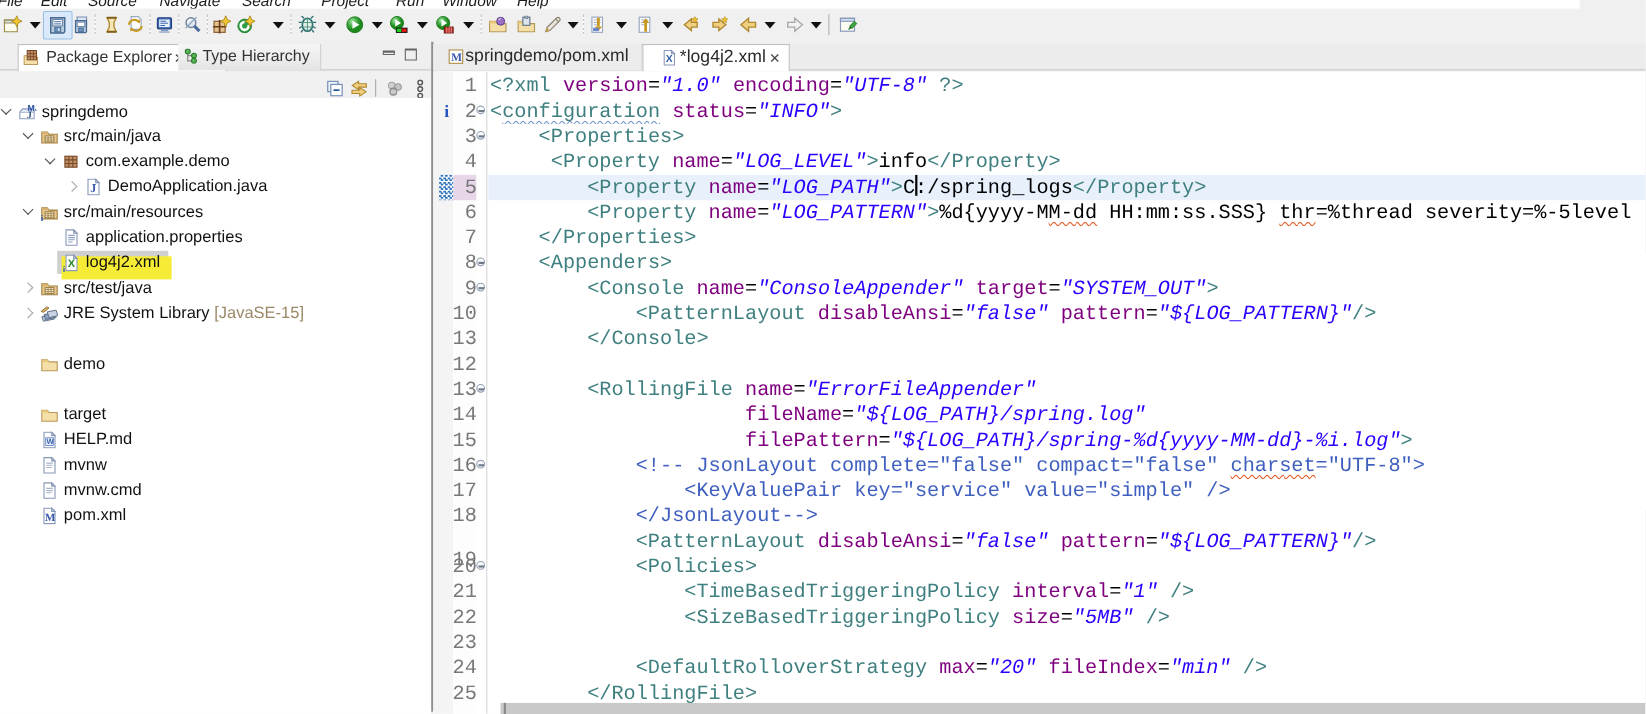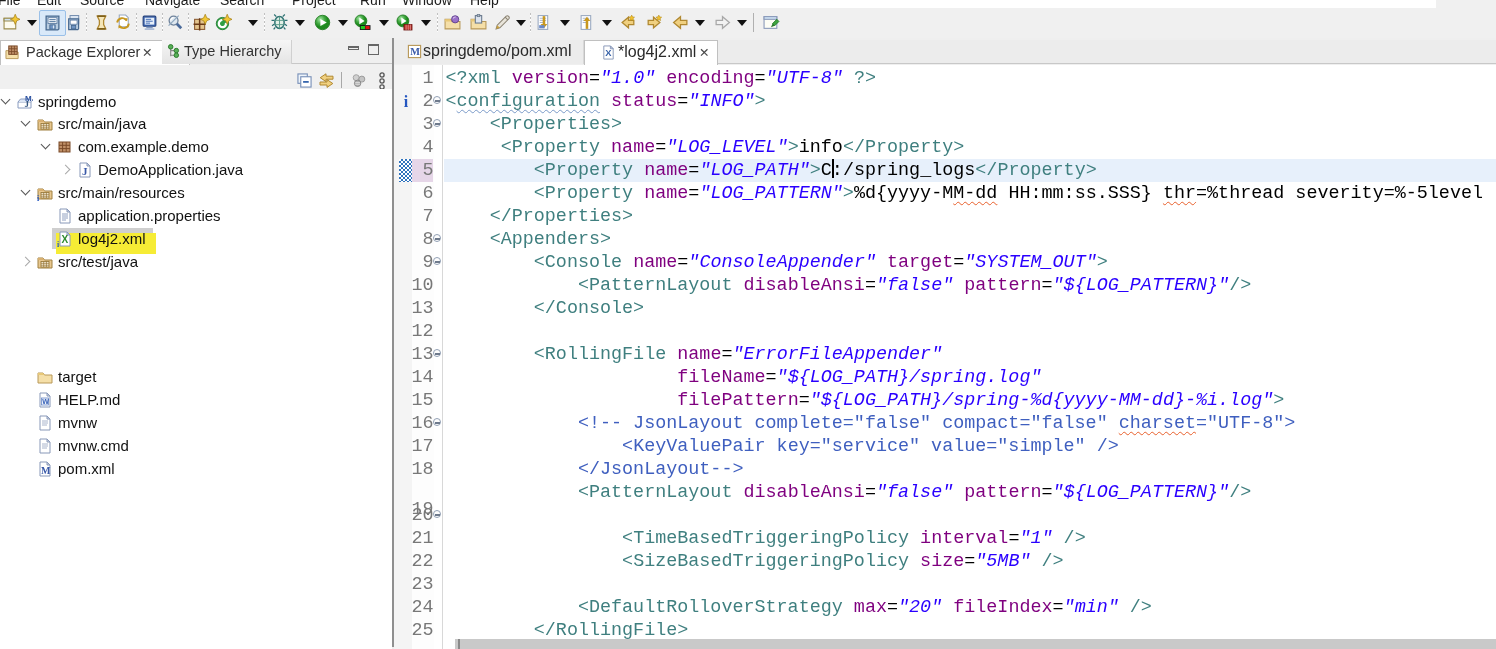--- a/index.html
+++ b/index.html
@@ -1,18 +1,18 @@
 <!DOCTYPE html>
 <html><head><meta charset="utf-8"><style>
 * { margin:0; padding:0; box-sizing:border-box; }
 body { width:1496px; height:649px; overflow:hidden; position:relative;
   font-family:"Liberation Sans",sans-serif; background:#f0f0f0; }
 .ic { position:absolute; }
 #menubar { position:absolute; left:0; top:0; width:1436px; height:8px; background:#ffffff; overflow:hidden;
-  font-size:14px; color:#1c1c1c; }
+  font-size:14px; color:#1c1c1c;font-style:italic; }
 #toolbar { position:absolute; left:0; top:8px; width:1496px; height:30px; background:#f0f0f0; }
 .darr { position:absolute; width:0; height:0; border-left:5.5px solid transparent; border-right:5.5px solid transparent; border-top:6px solid #111111; }
 .tsep { position:absolute; top:5px; width:1px; height:19px; background-image:repeating-linear-gradient(#c0c0c0 0 2px, #ffffff 2px 4px); }
 .hlbox { position:absolute; left:39px; top:2px; width:27px; height:26px; background:#d9e9f9; border:1px solid #9ac0e8; border-radius:2px; }
 #main { position:absolute; left:0; top:38px; width:1496px; height:611px; background:#efefef; }
 #leftview { position:absolute; left:0; top:2px; width:392px; height:609px; }
 #editor { position:absolute; left:394px; top:2px; width:1102px; height:609px; }
 #sash { position:absolute; left:392px; top:0px; width:2px; height:609px; background:#8f8f8f; }
 .tabbar { position:absolute; left:0; top:0; width:100%; height:24px; background:#ececec; border-bottom:1px solid #c8c8c8; }
 .tab { position:absolute; top:0; height:24px; font-size:14.5px; color:#333; }
@@ -209,21 +209,21 @@
 <svg class="ic" style="left:763px;top:6px" width="17" height="17" viewBox="0 0 16 16">
       <rect x="1" y="2.5" width="12" height="11" fill="#fdfdf5" stroke="#8898b8" stroke-width="1"></rect>
       <rect x="1" y="2.5" width="12" height="2.5" fill="#cfe2f4" stroke="#8898b8" stroke-width="1"></rect>
       <path d="M9 9 l4-4 2 2 -4 4 z" fill="#3fa43f" stroke="#1e7a1e" stroke-width="0.8"></path>
       <path d="M9 9 l-1.5 3.5 L11 11 z" fill="#2a7a2a"></path>
     </svg>
 </div>
 <div id="main">
   <div id="leftview">
     <div class="tabbar" style="background:#efefef">
-      <div class="tab active" style="left:0;width:190px">
+      <div class="tab active" style="left:16px;width:190px">
         <svg class="ic" style="left:4px;top:4px" width="15" height="15" viewBox="0 0 16 16">
             <path d="M1 6 h4 l1 1.5 H14 v7 H1 z" fill="#f5dfa8" stroke="#b89858" stroke-width="1"></path>
             <rect x="4" y="1" width="9" height="9" fill="#c09068" stroke="#7a4a28" stroke-width="1"></rect>
             <path d="M4 4 h9 M4 7 h9 M7 1 v9 M10 1 v9" stroke="#7a4a28" stroke-width="0.9"></path>
           </svg>
         <div class="tablabel" style="left:25px">Package Explorer</div>
         <div class="closex" style="left:141px">✕</div>
       </div>
       <div class="tab" style="left:162px;width:130px;background:linear-gradient(#f6f6f6,#e4e4e4);border-right:1px solid #d0d0d0">
         <svg class="ic" style="left:4px;top:4px" width="15" height="15" viewBox="0 0 16 16">
@@ -332,20 +332,38 @@
 <div class="trow" style="top:162.1px">
           <div class="arr arc" style="left:22px"></div>
           <svg class="ic" style="left:37px;top:3px" width="16" height="16" viewBox="0 0 16 16">
             <path d="M1 4 h5 l1.5 2 H15 v8 H1 z" fill="#e8c890" stroke="#a08040" stroke-width="1"></path>
             <path d="M1 4 h5 l1.5 2 H15 l-1 0 H1 z" fill="#d8b070"></path>
             <rect x="4" y="7.5" width="8" height="5.5" fill="#fdf6e3" stroke="#907030" stroke-width="0.8"></rect>
             <path d="M4 9.3 h8 M4 11.2 h8 M6.7 7.5 v5.5 M9.4 7.5 v5.5" stroke="#907030" stroke-width="0.7"></path>
           </svg>
           <div class="tlab" style="left:58px">src/test/java</div>
         </div>
+<div class="trow" style="top:185.0px">
+          <div class="arr arc" style="left:22px"></div>
+          <svg class="ic" style="left:37px;top:3px" width="16" height="16" viewBox="0 0 16 16">
+            <path d="M1 11 l10-2 1.5 4 -10 2 z" fill="#b8c4d8" stroke="#60708c" stroke-width="0.9"></path>
+            <path d="M3 9 l9-2 2 4.5 -9.5 2 z" fill="#8ca0c0" stroke="#5a6a88" stroke-width="0.9"></path>
+            <path d="M6 6.5 l8-1.5 1.5 5 -8 1.8 z" fill="#c8d2e2" stroke="#60708c" stroke-width="0.9"></path>
+            <path d="M0.5 6 l5-4 2 1 -5 4 z" fill="#d8b070" stroke="#907030" stroke-width="0.9"></path>
+          </svg>
+          <div class="tlab" style="left:58px">JRE System Library <span style="color:#9a8866">[JavaSE-15]</span></div>
+        </div>
+<div class="trow" style="top:230.9px">
+          <svg class="ic" style="left:37px;top:3px" width="16" height="16" viewBox="0 0 16 16">
+            <path d="M1 4 h5 l1.5 2 H15 v8 H1 z" fill="#f5dfa8" stroke="#b89858" stroke-width="1"></path>
+            <path d="M1 6 H15 l-2 0" fill="none"></path>
+            <path d="M1 4 h5 l1.5 2 H1 z" fill="#e8c878"></path>
+          </svg>
+          <div class="tlab" style="left:58px">demo</div>
+        </div>
 <div class="trow" style="top:276.8px">
           <svg class="ic" style="left:37px;top:3px" width="16" height="16" viewBox="0 0 16 16">
             <path d="M1 4 h5 l1.5 2 H15 v8 H1 z" fill="#f5dfa8" stroke="#b89858" stroke-width="1"></path>
             <path d="M1 6 H15 l-2 0" fill="none"></path>
             <path d="M1 4 h5 l1.5 2 H1 z" fill="#e8c878"></path>
           </svg>
           <div class="tlab" style="left:58px">target</div>
         </div>
 <div class="trow" style="top:299.7px">
           <svg class="ic" style="left:37px;top:3px" width="16" height="16" viewBox="0 0 16 16">
@@ -468,20 +486,21 @@
 <div class="ln" style="top:209px">            <span class="t">&lt;PatternLayout</span> <span class="a">disableAnsi</span>=<span class="v">"false"</span> <span class="a">pattern</span>=<span class="v">"${LOG_PATTERN}"</span><span class="t">/&gt;</span></div>
 <div class="ln" style="top:232px">        <span class="t">&lt;/Console&gt;</span></div>
 <div class="ln" style="top:255px"></div>
 <div class="ln" style="top:278px">        <span class="t">&lt;RollingFile</span> <span class="a">name</span>=<span class="v">"ErrorFileAppender"</span></div>
 <div class="ln" style="top:301px">                     <span class="a">fileName</span>=<span class="v">"${LOG_PATH}/spring.log"</span></div>
 <div class="ln" style="top:324px">                     <span class="a">filePattern</span>=<span class="v">"${LOG_PATH}/spring-%d{yyyy-MM-dd}-%i.log"</span><span class="t">&gt;</span></div>
 <div class="ln" style="top:347px">            <span class="c">&lt;!-- JsonLayout complete="false" compact="false" </span><span class="c sqr">charset</span><span class="c">="UTF-8"&gt;</span></div>
 <div class="ln" style="top:370px">                <span class="c">&lt;KeyValuePair key="service" value="simple" /&gt;</span></div>
 <div class="ln" style="top:393px">            <span class="c">&lt;/JsonLayout--&gt;</span></div>
 <div class="ln" style="top:416px">            <span class="t">&lt;PatternLayout</span> <span class="a">disableAnsi</span>=<span class="v">"false"</span> <span class="a">pattern</span>=<span class="v">"${LOG_PATTERN}"</span><span class="t">/&gt;</span></div>
+<div class="ln" style="top:439px">            <span class="t">&lt;Policies&gt;</span></div>
 <div class="ln" style="top:462px">                <span class="t">&lt;TimeBasedTriggeringPolicy</span> <span class="a">interval</span>=<span class="v">"1"</span> <span class="t">/&gt;</span></div>
 <div class="ln" style="top:485px">                <span class="t">&lt;SizeBasedTriggeringPolicy</span> <span class="a">size</span>=<span class="v">"5MB"</span> <span class="t">/&gt;</span></div>
 <div class="ln" style="top:531px">            <span class="t">&lt;DefaultRolloverStrategy</span> <span class="a">max</span>=<span class="v">"20"</span> <span class="a">fileIndex</span>=<span class="v">"min"</span> <span class="t">/&gt;</span></div>
 <div class="ln" style="top:554px">        <span class="t">&lt;/RollingFile&gt;</span></div>
       <div id="hscroll"></div>
       <div id="hscrolltick"></div>
     </div>
   </div>
 </div>
 <svg width="0" height="0">

